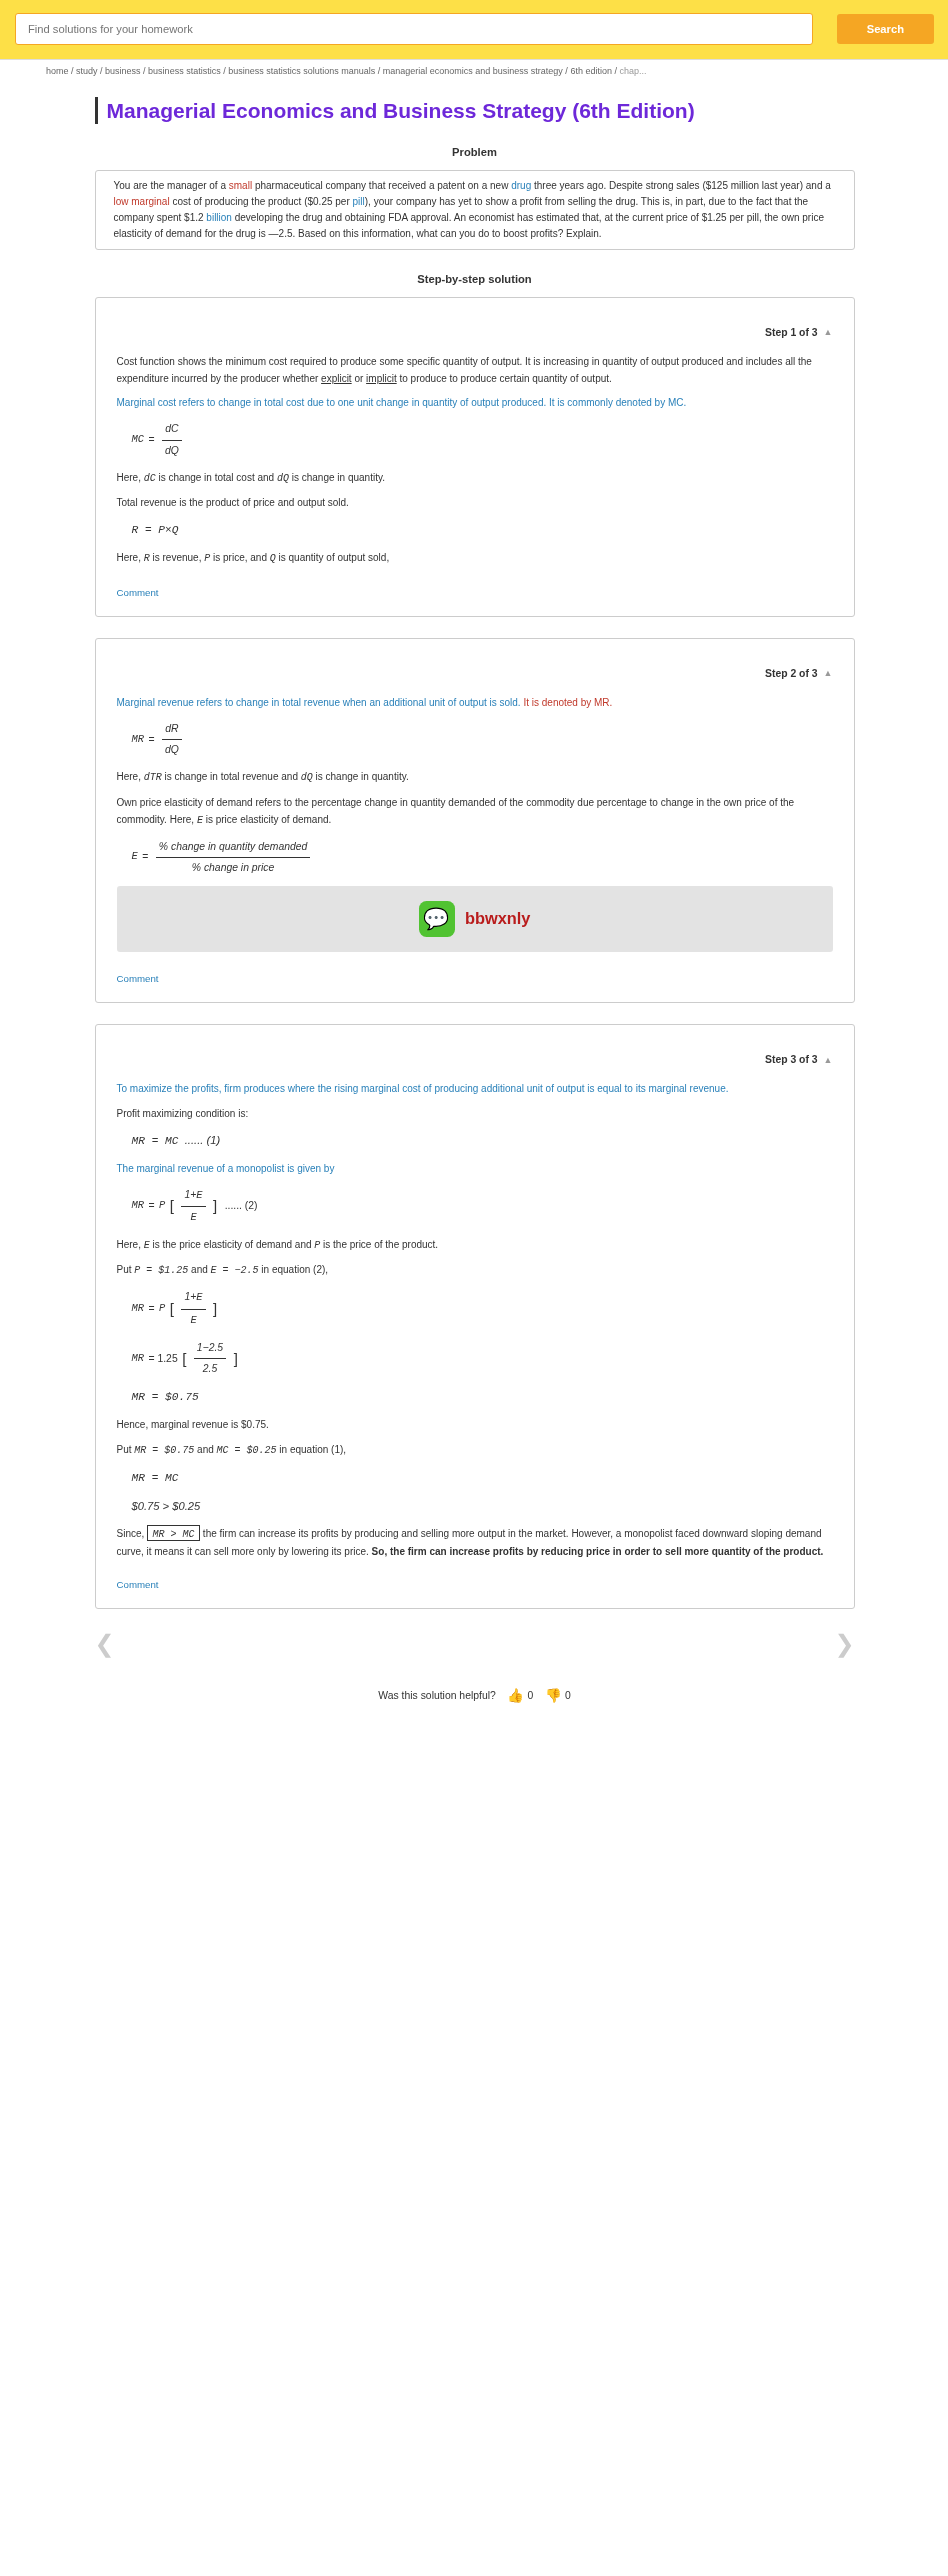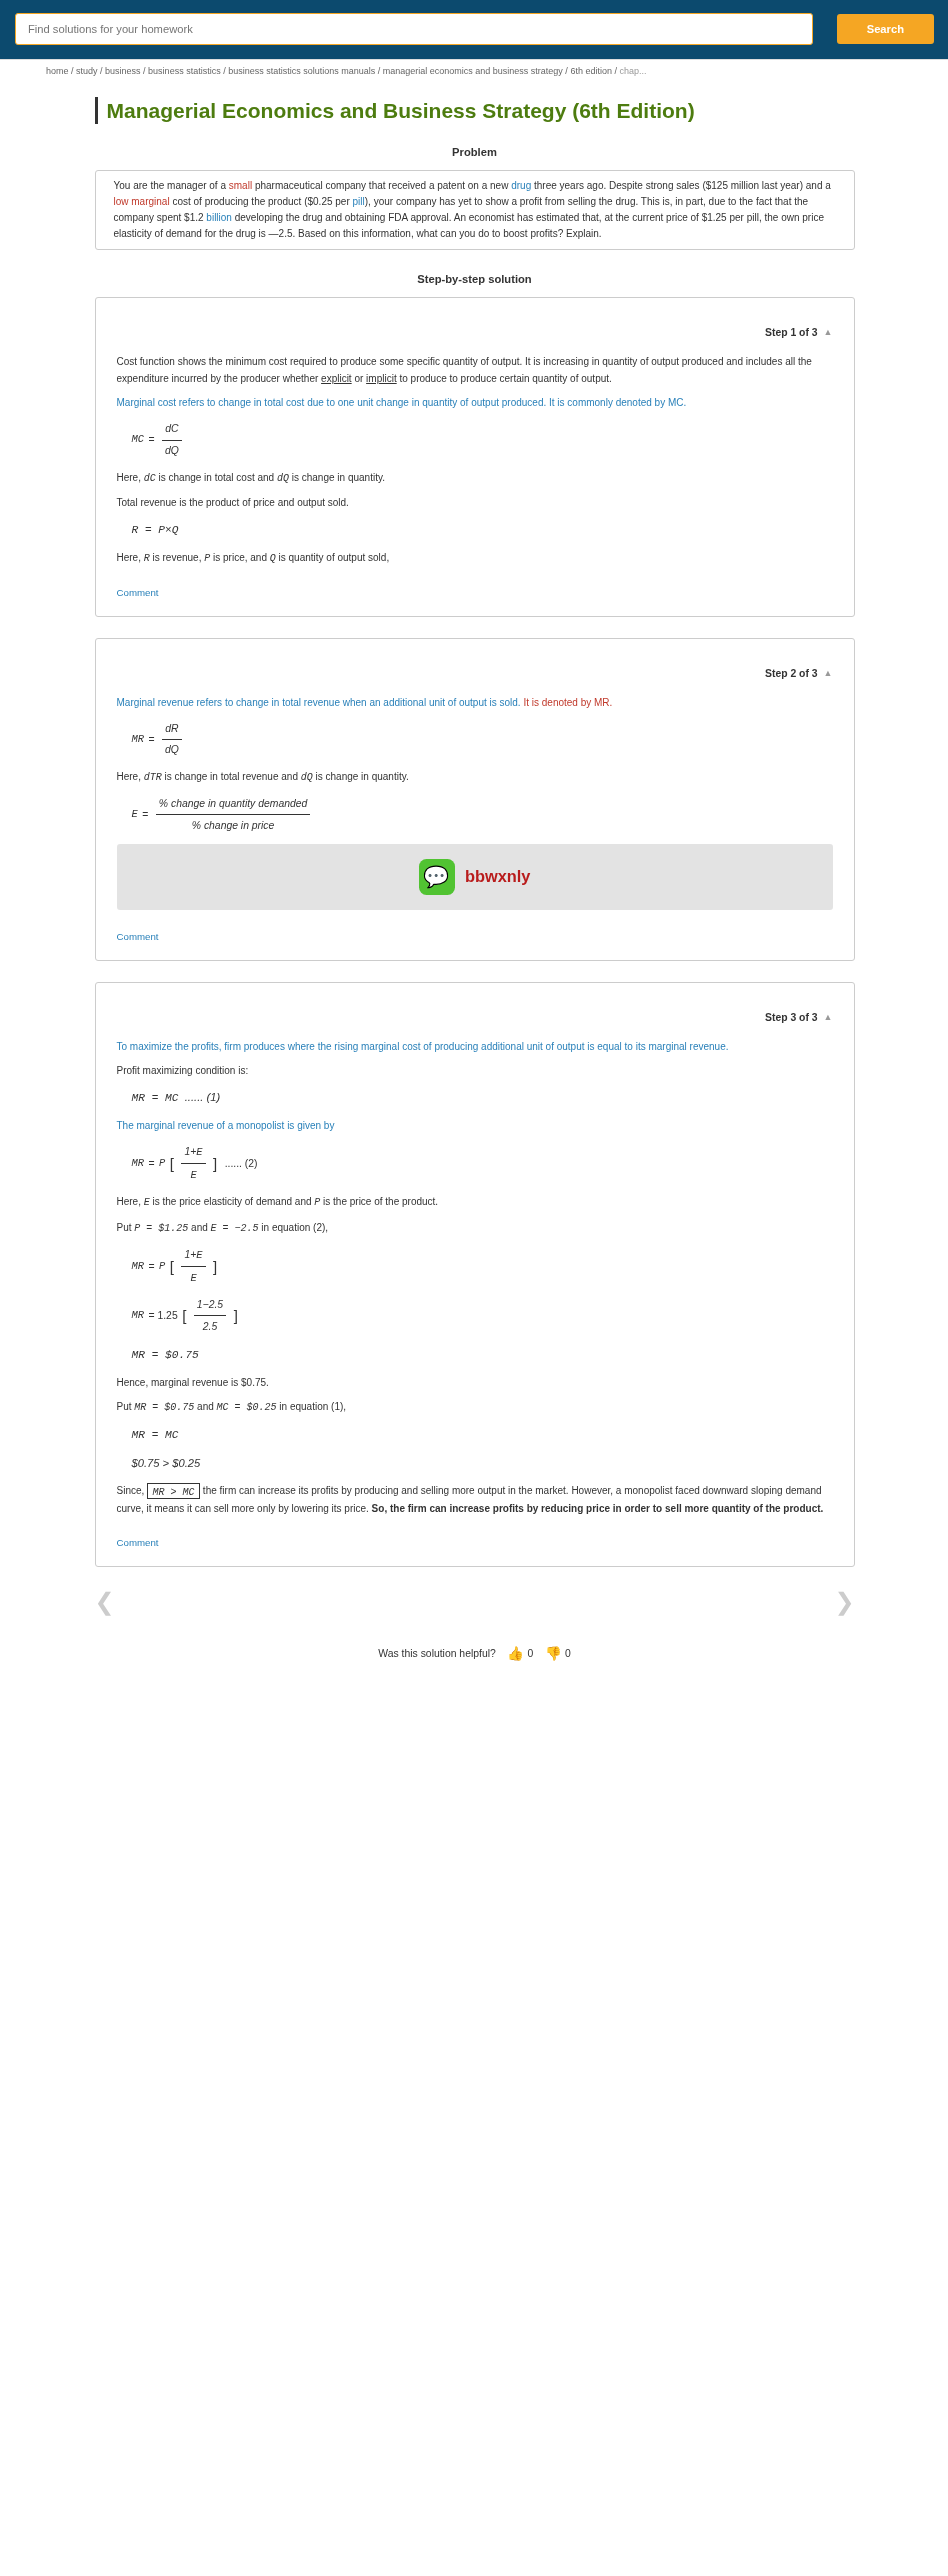--- a/index.html
+++ b/index.html
@@ -6,21 +6,21 @@
     body {
       font-family: Arial, sans-serif;
       font-size: 10.4px;
       color: #333;
       background: #fff;
       width: 949px;
     }
 
     
     .search-bar {
-      background: #0c4a6e;
+      background: #fde047;
       border-bottom: 0.7px solid #ddd;
       padding: 13.4px 15px;
       display: flex;
       align-items: center;
       gap: 7.5px;
     }
     .search-input {
       flex: 1;
       border: 1.5px solid #f5a623;
       border-radius: 3px;
@@ -55,21 +55,21 @@
     .main-content {
       max-width: 820px;
       margin: 0 auto;
       padding: 15px 30px 45px;
     }
 
     
     .page-title {
       font-size: 21px;
       font-weight: bold;
-      color: #4d7c0f;
+      color: #6d28d9;
       border-left: 3px solid #333;
       padding-left: 9px;
       margin-bottom: 22.4px;
       line-height: 1.3;
     }
 
     
     .section-heading {
       text-align: center;
       font-weight: bold;
@@ -307,20 +307,21 @@
       <div class="step-content">
         <p class="blue-text">Marginal revenue refers to change in total revenue when an additional unit of output is sold. <span style="color:#c0392b;">It is denoted by MR.</span></p>
         <div class="formula-block">
           <span class="math-inline">MR</span> =
           <span class="frac">
             <span class="num">dR</span>
             <span class="den">dQ</span>
           </span>
         </div>
         <p>Here, <span class="math-inline">dTR</span> is change in total revenue and <span class="math-inline">dQ</span> is change in quantity.</p>
+        <p>Own price elasticity of demand refers to the percentage change in quantity demanded of the commodity due percentage to change in the own price of the commodity. Here, <span class="math-inline">E</span> is price elasticity of demand.</p>
         <div class="formula-block">
           <span class="math-inline">E</span> =
           <span class="frac">
             <span class="num">% change in quantity demanded</span>
             <span class="den">% change in price</span>
           </span>
         </div>
 
         <div class="watermark-overlay">
           <div class="wechat-icon">💬</div>

